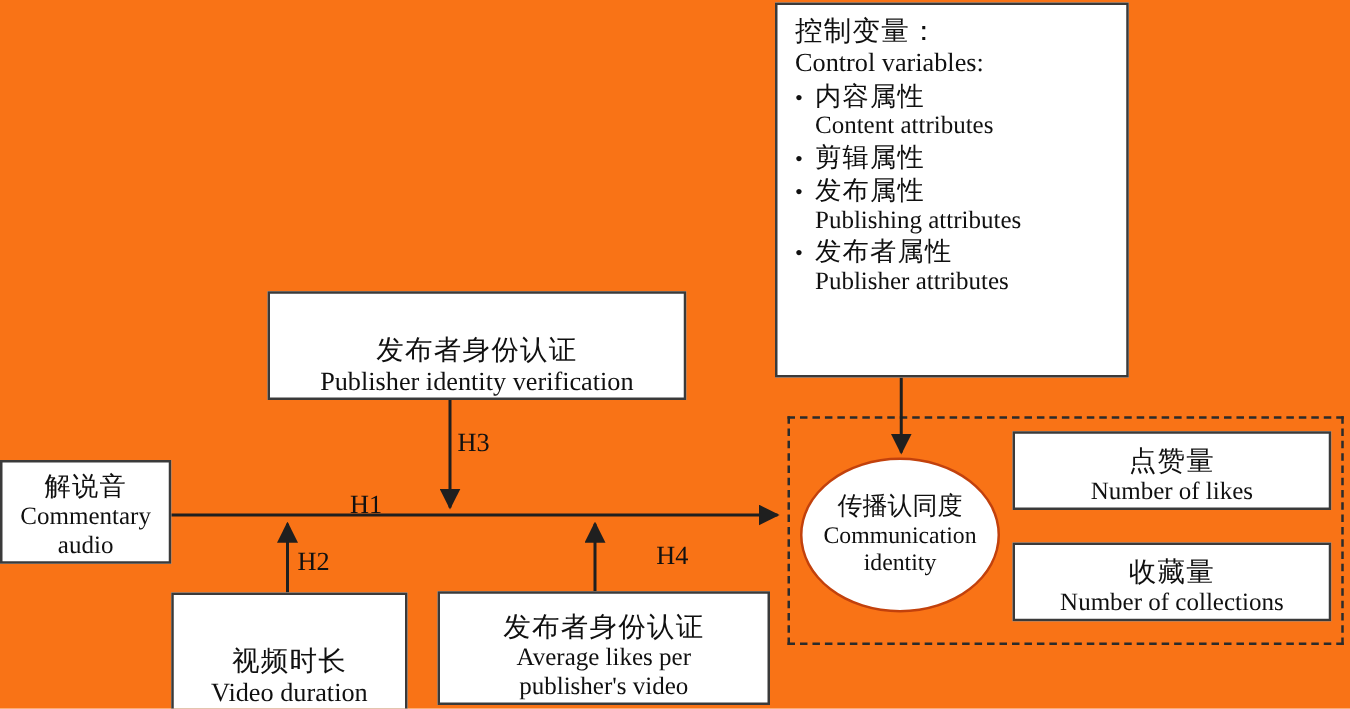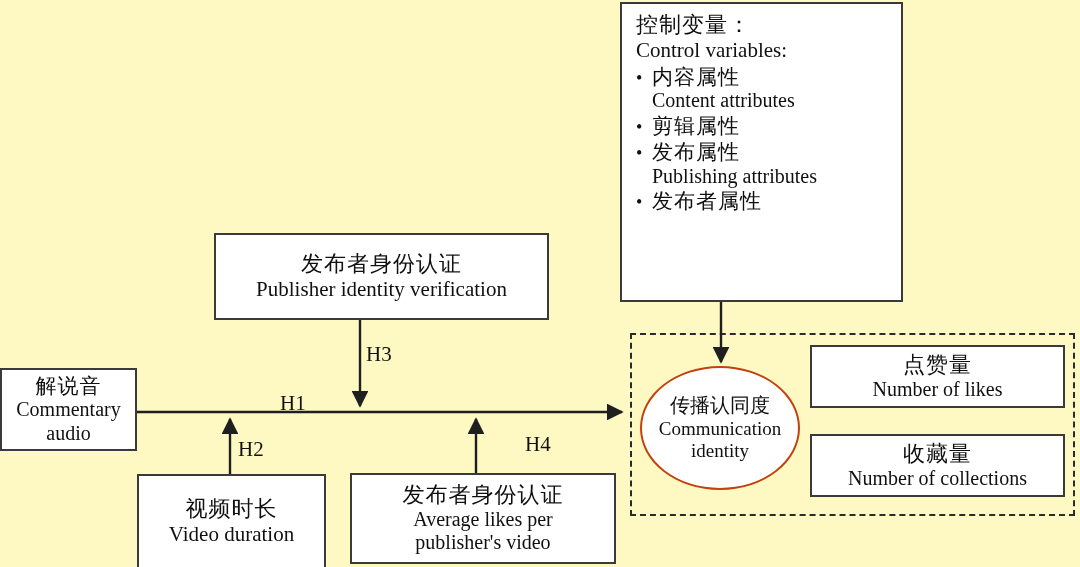--- a/index.html
+++ b/index.html
@@ -4,34 +4,34 @@
 <style>
   html, body {
     margin: 0;
     padding: 0;
     background: #ffffff;
   }
   #canvas {
     position: relative;
     width: 1080px;
     height: 567px;
-    background: #fef9c3;
+    background: #f97316;
     font-family: "Liberation Serif", "DejaVu Serif", serif;
     color: #101010;
     overflow: hidden;
   }
   .box {
     position: absolute;
     box-sizing: border-box;
     border: 2px solid #3a3a3a;
     background: #ffffff;
     display: flex;
     flex-direction: column;
     align-items: center;
-    justify-content: center;
+    justify-content: flex-end;
     text-align: center;
     line-height: 1.18;
     z-index: 3;
   }
   .line-cn { font-size: 22px; letter-spacing: 1px; }
   .line-en { font-size: 21px; }
 
   
   #control-box {
     left: 620px; top: 2px; width: 283px; height: 300px;
@@ -164,20 +164,21 @@
     </div>
     <div class="ctrl-item">
       <span class="cn">剪辑属性</span>
     </div>
     <div class="ctrl-item">
       <span class="cn">发布属性</span>
       <span class="en">Publishing attributes</span>
     </div>
     <div class="ctrl-item">
       <span class="cn">发布者属性</span>
+      <span class="en">Publisher attributes</span>
     </div>
   </div>
 
   <div class="box" id="publisher-box">
     <div class="line-cn">发布者身份认证</div>
     <div class="line-en">Publisher identity verification</div>
   </div>
 
   <div class="box" id="commentary-box">
     <div class="line-cn">解说音</div>

